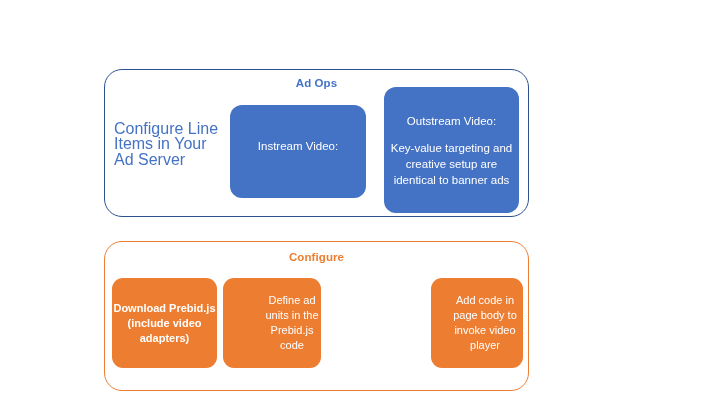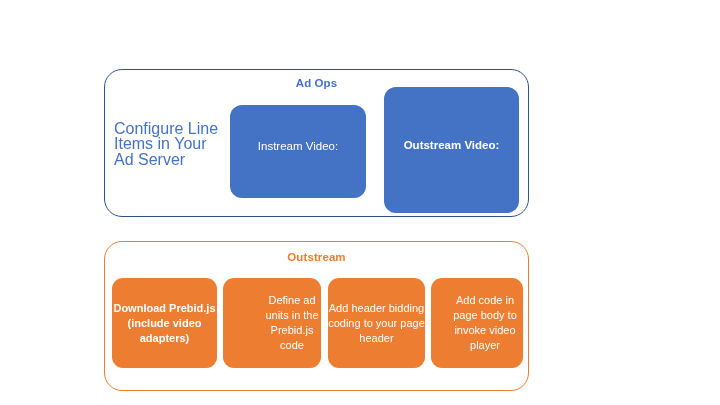--- a/index.html
+++ b/index.html
@@ -111,21 +111,20 @@
     left: 219px;
     top: 62px;
     width: 136px;
     height: 93px;
   }
   .box-outstream {
     left: 373px;
     top: 44px;
     width: 135px;
     height: 126px;
-    font-weight: bold;
   }
 
   .box-orange {
     background: #ED7D31;
     top: 235px;
     height: 90px;
     font-size: 11px;
     line-height: 15px;
     border-radius: 11px;
   }
@@ -146,27 +145,27 @@
   <div class="plain-node">Configure Line Items in Your Ad Server</div>
 
   <div class="box box-blue box-instream">
     <span class="line">Instream Video:</span>
     <span class="spacer"></span>
   </div>
 
   <div class="box box-blue box-outstream">
     <span class="line">Outstream Video:</span>
     <span class="spacer"></span>
+    <span class="line">Key-value targeting and creative setup are identical to banner ads</span>
   </div>
 
   <div class="group group-devs">
-    <div class="group-title">Outstream</div>
+    <div class="group-title">Configure</div>
   </div>
 
   <div class="box box-orange box-o1">Download Prebid.js (include video adapters)</div>
 
   <div class="box box-orange box-o2">Define ad units in the Prebid.js code</div>
 
-  <div class="box box-orange box-o3">Add header bidding coding to your page header</div>
 
   <div class="box box-orange box-o4">Add code in page body to invoke video player</div>
 
 </div>
 
 </body></html>

